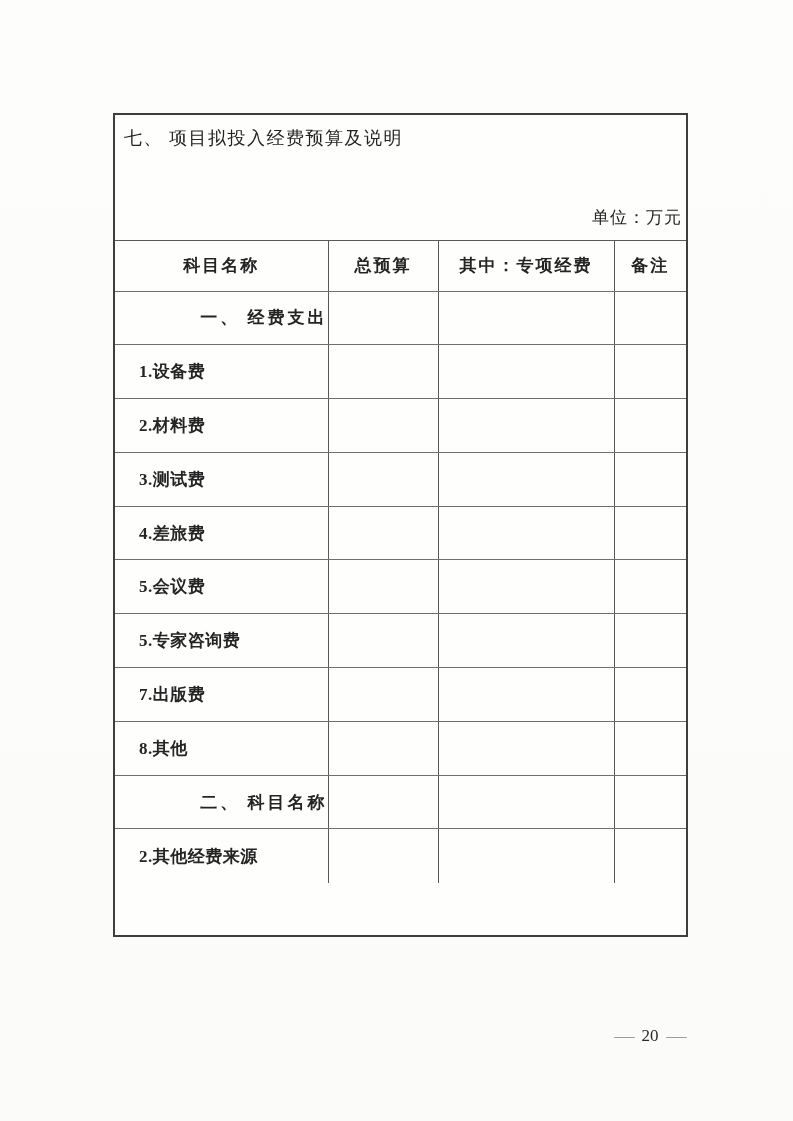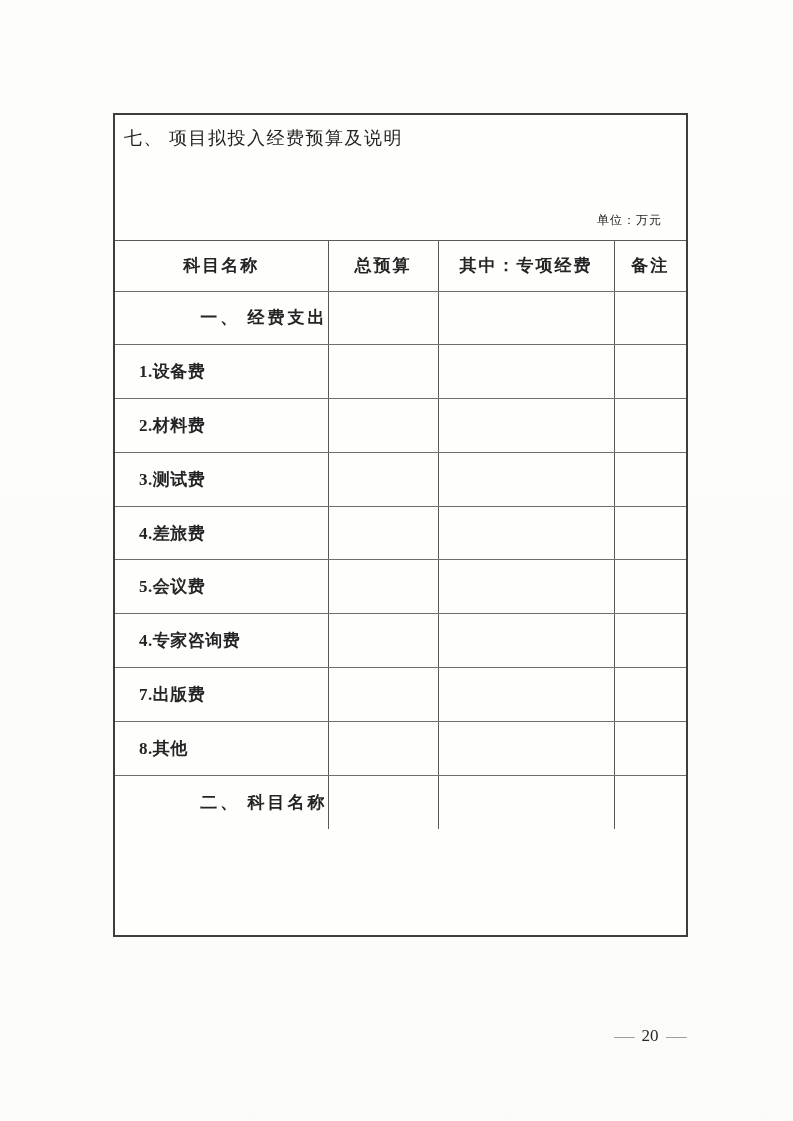--- a/index.html
+++ b/index.html
@@ -43,22 +43,22 @@
   }
   .section-title {
     margin: 11px 0 0 9px;
     font-size: 18px;
     letter-spacing: 1.5px;
     color: #222;
     white-space: pre;
   }
   .unit-label {
     align-self: flex-end;
-    margin: 0 24px 11px 0;
-    font-size: 12px;
+    margin: 0 4px 11px 0;
+    font-size: 17px;
     letter-spacing: 1px;
     color: #222;
     text-align: center;
   }
 
   table.budget-table {
     border-collapse: collapse;
     table-layout: fixed;
     width: 100%;
   }
@@ -183,39 +183,45 @@
           <td></td>
           <td></td>
         </tr>
         <tr>
           <td class="label-cell item">5.会议费</td>
           <td></td>
           <td></td>
           <td></td>
         </tr>
         <tr>
-          <td class="label-cell item">4.专家咨询费</td>
+          <td class="label-cell item">5.专家咨询费</td>
           <td></td>
           <td></td>
           <td></td>
         </tr>
         <tr>
           <td class="label-cell item">7.出版费</td>
           <td></td>
           <td></td>
           <td></td>
         </tr>
         <tr>
           <td class="label-cell item">8.其他</td>
           <td></td>
           <td></td>
           <td></td>
         </tr>
         <tr>
           <td class="label-cell category">二、 科目名称</td>
+          <td></td>
+          <td></td>
+          <td></td>
+        </tr>
+        <tr>
+          <td class="label-cell item">2.其他经费来源</td>
           <td></td>
           <td></td>
           <td></td>
         </tr>
       </tbody>
     </table>
   </div>
 
   <div class="page-footer">
     <span class="dash">—</span>

